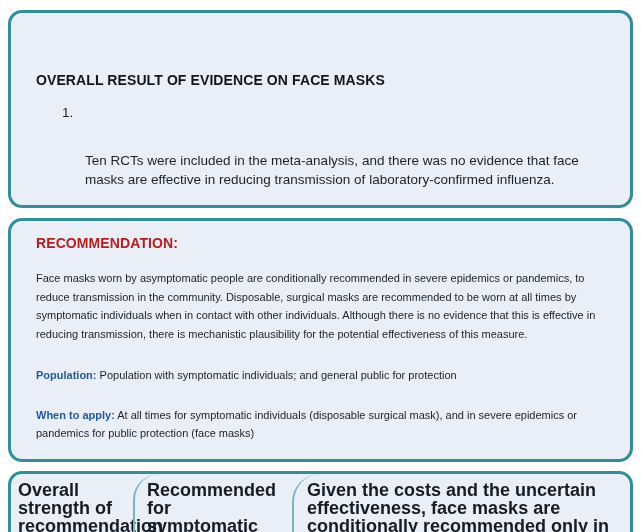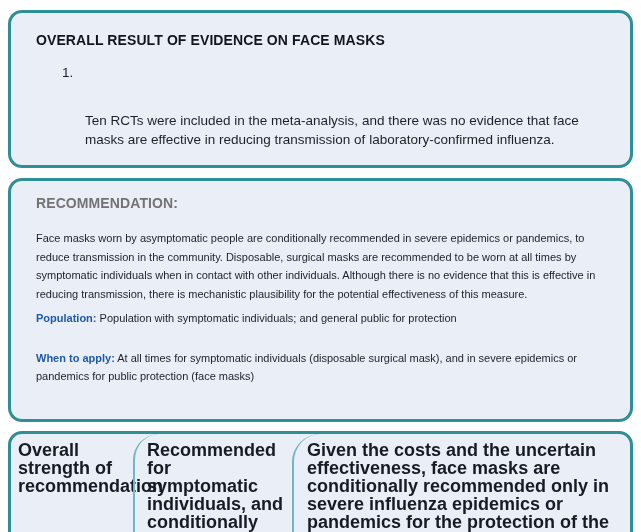--- a/index.html
+++ b/index.html
@@ -26,22 +26,22 @@
     min-height: 112px;
     padding: 19px 30px 16px 25px;
   }
   .box-title {
     margin: 0;
     font-size: 14px;
     font-weight: bold;
     line-height: 17px;
     letter-spacing: 0.1px;
   }
-  .title-dark { color: #14141e; }
-  .title-blue { color: #737373; }
+  .title-dark { color: #14141e; margin-top: 40px; }
+  .title-blue { color: #b91c1c; }
   .evidence-list {
     margin: 15px 0 0 0;
     padding: 0;
     list-style: none;
   }
   .evidence-item {
     display: flex;
     font-size: 13.5px;
     line-height: 18.5px;
   }
@@ -58,21 +58,21 @@
     margin-top: 10px;
     min-height: 244px;
     padding: 14px 26px 16px 25px;
   }
   .body-text {
     margin: 0;
     font-size: 11px;
     line-height: 18.5px;
   }
   .mt-para { margin-top: 17px; }
-  .mt-line { margin-top: 6px; }
+  .mt-line { margin-top: 23px; }
   .mt-line2 { margin-top: 21px; }
   .label-blue {
     color: #1e5aa7;
     font-weight: bold;
   }
   .box-table {
     margin-top: 9px;
     min-height: 139px;
     display: flex;
     align-items: stretch;

